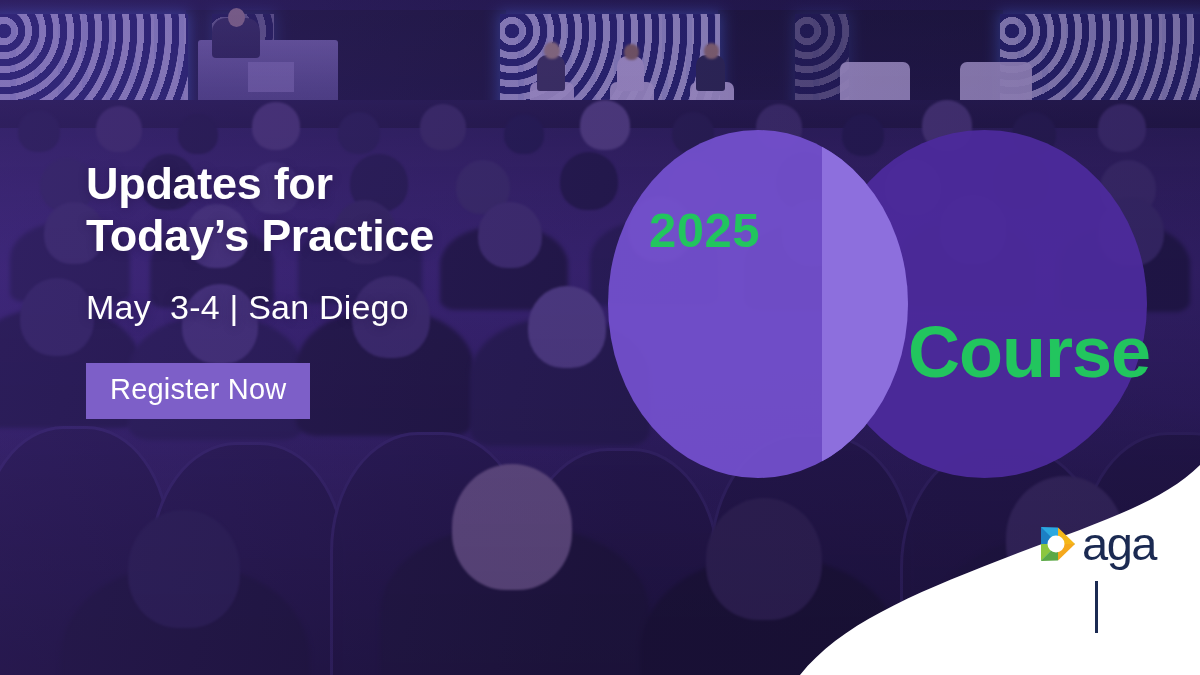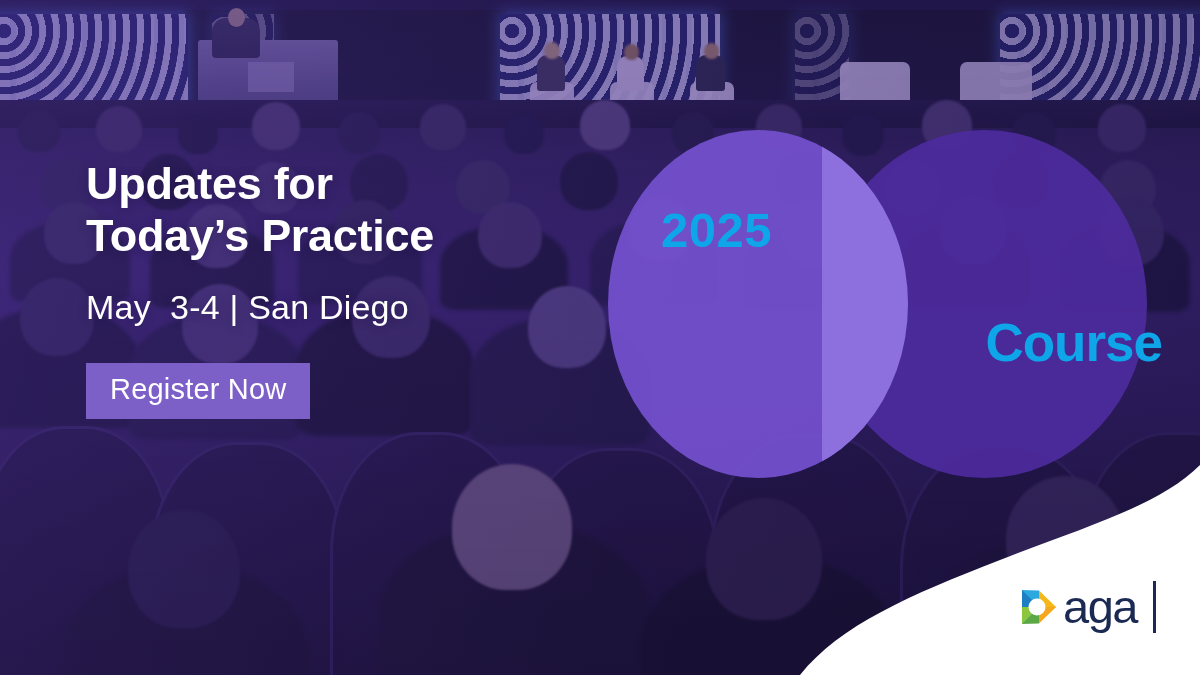--- a/index.html
+++ b/index.html
@@ -231,45 +231,45 @@
   .circ-overlap::before {
     content: "";
     position: absolute;
     left: -214px; top: 0;
     width: 300px; height: 348px;
     border-radius: 50%;
     background: #8d6fdd;
   }
   .lockup-text {
     position: absolute;
-    left: 16px; top: 0;
+    left: 4px; top: 0;
     width: 560px; height: 370px;
     z-index: 3;
-    color: #0ea5e9;
+    color: #22c55e;
   }
   .yr {
     position: absolute;
     left: 45px; top: 86px;
     font-size: 49px;
     font-weight: 700;
     letter-spacing: .5px;
     line-height: 1;
   }
   .pg {
     position: absolute;
     left: 38px; top: 136px;
     font-size: 64px;
     font-weight: 700;
     letter-spacing: -1px;
     line-height: 1;
   }
   .cr {
     position: absolute;
     right: 14px; top: 196px;
-    font-size: 53px;
+    font-size: 72px;
     font-weight: 700;
     letter-spacing: -1px;
     line-height: 1;
     text-align: right;
   }
 
   
   .swoosh {
     position: absolute;
     right: 0; bottom: 0;
@@ -278,20 +278,21 @@
     pointer-events: none;
   }
   .logo-bar {
     position: absolute;
     right: 44px;
     bottom: 42px;
     z-index: 9;
     display: flex;
     align-items: center;
     gap: 16px;
+    flex-direction: column;
   }
   .aga {
     display: flex;
     align-items: center;
     gap: 2px;
   }
   .aga-word {
     color: #1b2a52;
     font-size: 47px;
     font-weight: 400;

